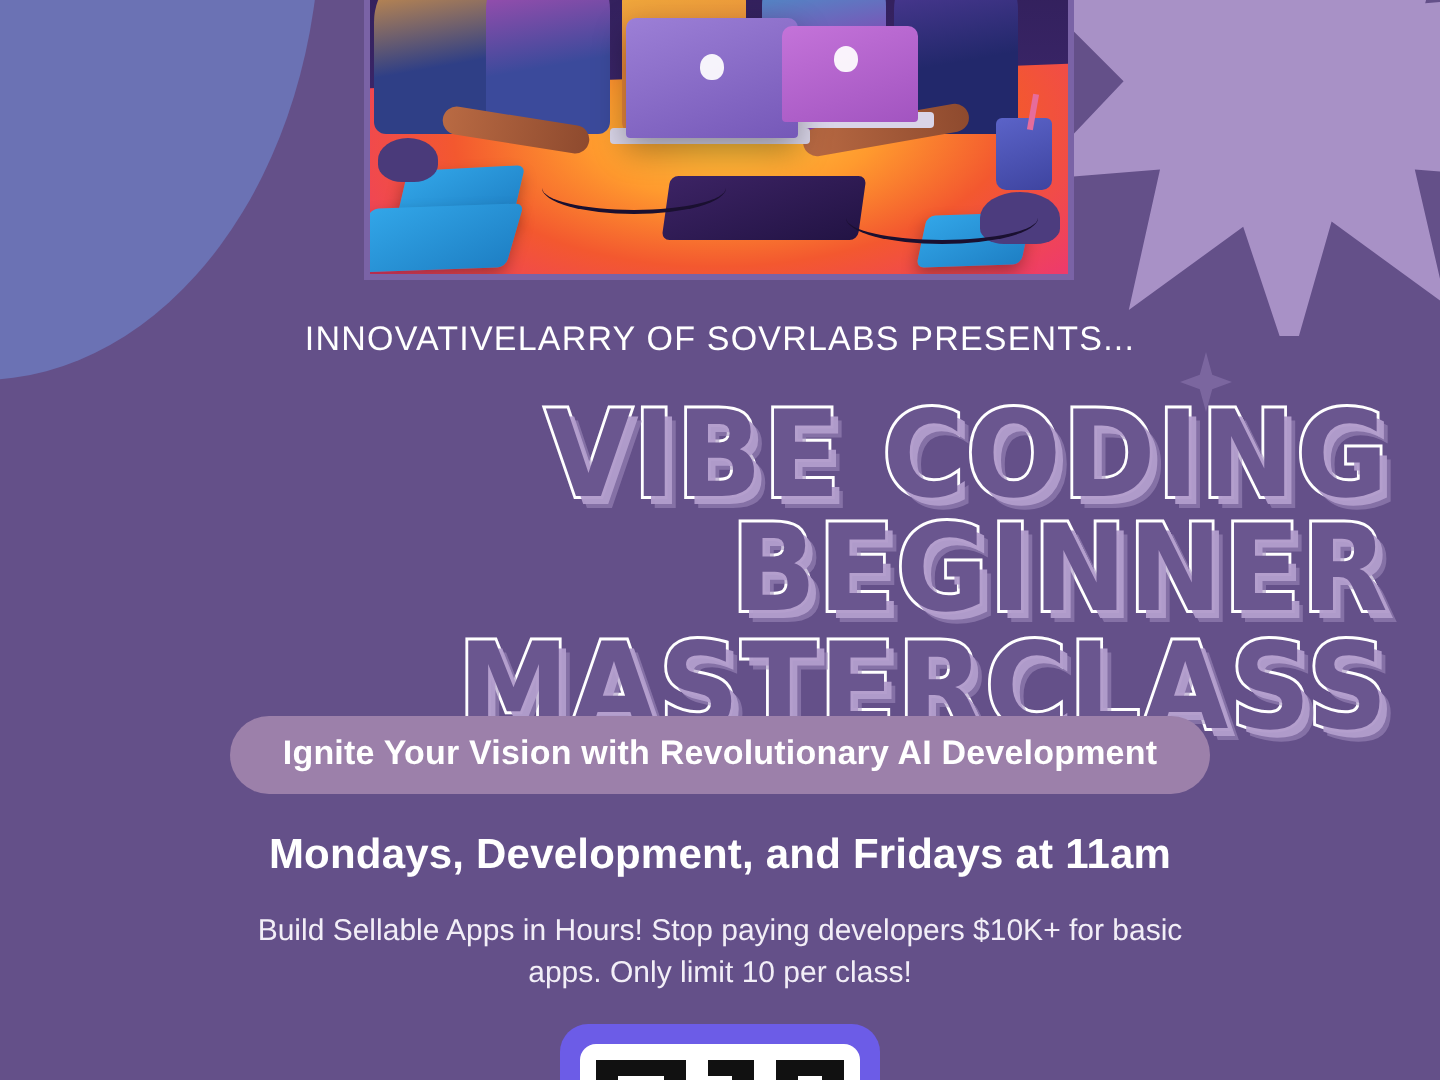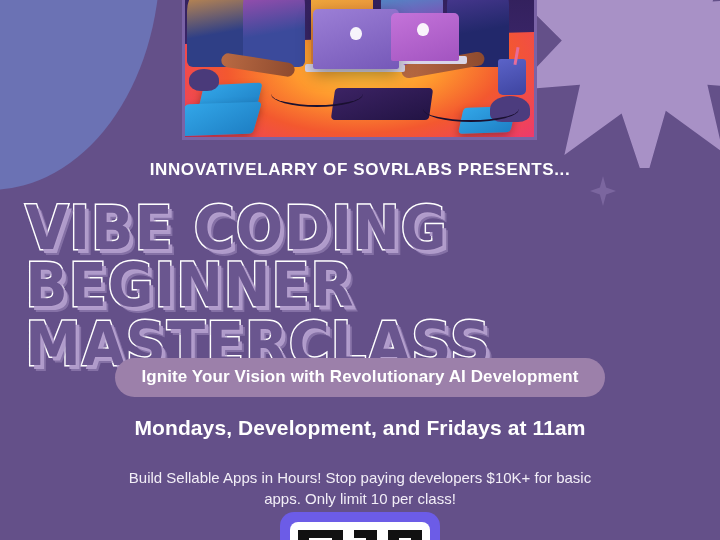--- a/index.html
+++ b/index.html
@@ -208,28 +208,28 @@
   .c1 { left: 86px;  bottom: 16%; width: 92px; }
   .c2 { left: 238px; bottom: 8%;  width: 96px; }
 
   
   .presents {
     position: absolute;
     left: 0; right: 0; top: 160px;
     text-align: center;
     color: #FFFFFF;
     font-size: 17px;
-    font-weight: bold;
+    font-weight: normal;
     letter-spacing: .6px;
   }
 
   .title {
     position: absolute;
     left: 0; right: 0; top: 200px;
-    text-align: left;
+    text-align: right;
     line-height: .95;
     pointer-events: none;
   }
   .title-line {
     display: block;
     font-family: "DejaVu Sans", sans-serif;
     font-weight: bold;
     font-size: 60px;
     letter-spacing: 1px;
     color: #6A568F;
@@ -264,21 +264,21 @@
     left: 0; right: 0; top: 416px;
     text-align: center;
     color: #FFFFFF;
     font-size: 21px;
     font-weight: bold;
     letter-spacing: .1px;
   }
 
   .blurb {
     position: absolute;
-    left: 110px; right: 110px; top: 468px;
+    left: 110px; right: 110px; top: 456px;
     text-align: center;
     color: #F2EEF7;
     font-size: 15px;
     line-height: 1.38;
     font-weight: normal;
   }
 
   
   .qr-card {
     position: absolute;

